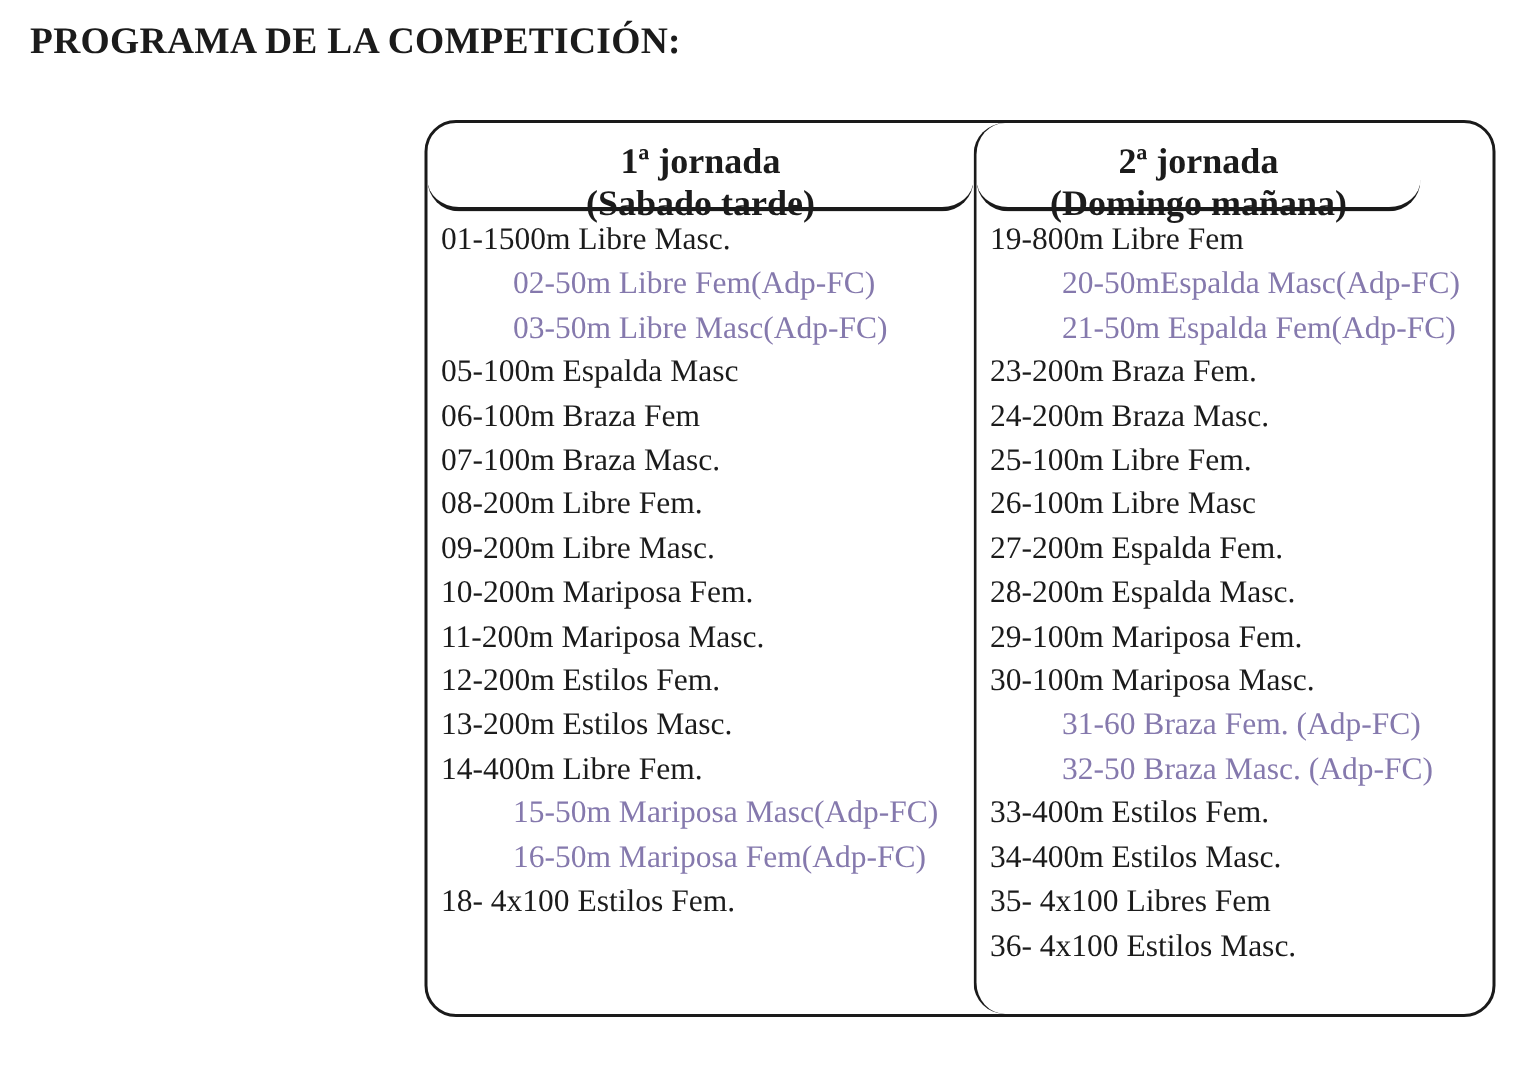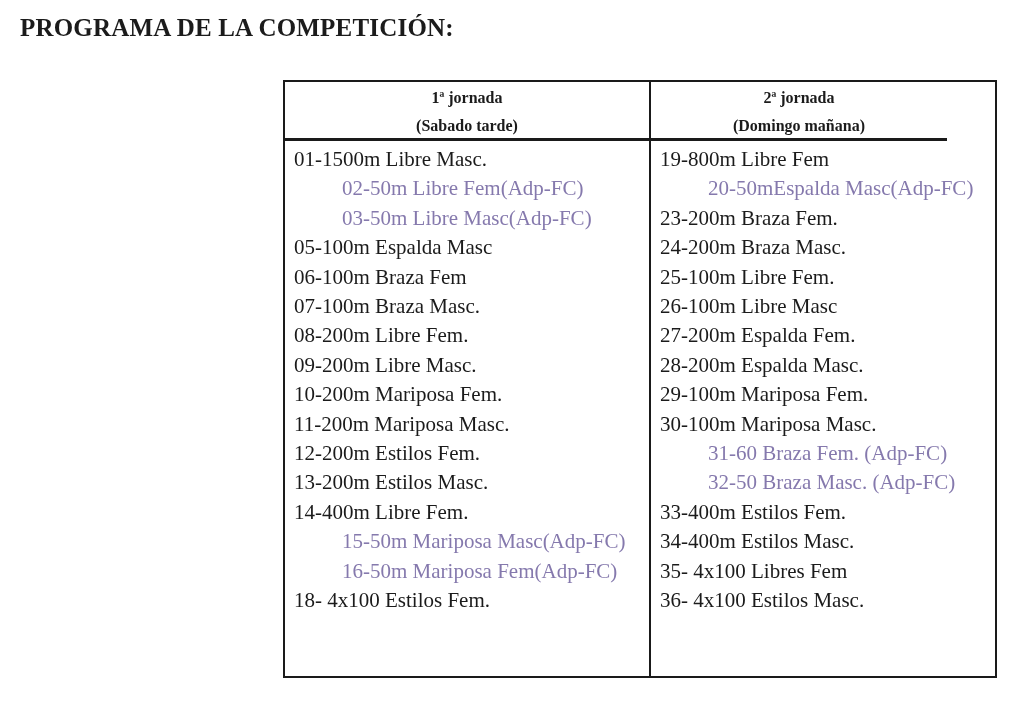--- a/index.html
+++ b/index.html
@@ -1,21 +1,21 @@
 <!DOCTYPE html>
 <html style="--text: #1b1b1b; --adp: #8579ad; --border: #1a1a1a; --bg: #ffffff;"><head>
 <meta charset="utf-8">
 <style>
   :root {
     --text: #1b1b1b;
     --adp: #8579ad;
     --border: #1a1a1a;
     --bg: #ffffff;
   }
-  * { margin: 0; padding: 0; box-sizing: border-box; }
+  * { margin: 0; padding: 0; box-sizing: border-box; border-radius: 21px; }
   html, body {
     width: 1024px; height: 719px;
     background: var(--bg);
     overflow: hidden;
     font-family: "Liberation Serif", "DejaVu Serif", serif;
     color: var(--text);
   }
   .page { position: relative; width: 1024px; height: 719px; }
   .doc-title {
     position: absolute;
@@ -32,23 +32,23 @@
     display: flex;
   }
   .col { display: flex; flex-direction: column; }
   .col-day1 { width: 364px; }
   .col-day2 { width: 298px; border-left: 2px solid var(--border); }
   .col-header {
     height: 59px;
     border-bottom: 3px solid var(--border);
     text-align: center;
     font-weight: bold;
-    font-size: 16px;
+    font-size: 24px;
     line-height: 28px;
-    padding-top: 2px;
+    padding-top: 12px;
   }
   .col-body {
     flex: 1;
     padding: 4px 0 0 9px;
   }
   .event-row {
     font-size: 21px;
     line-height: 29.4px;
     white-space: nowrap;
     color: var(--text);
@@ -88,20 +88,21 @@
     </div>
 
     <div class="col col-day2">
       <div class="col-header">
         <div>2ª jornada</div>
         <div>(Domingo mañana)</div>
       </div>
       <div class="col-body">
           <div class="event-row">19-800m Libre Fem</div>
           <div class="event-row adapted">20-50mEspalda Masc(Adp-FC)</div>
+          <div class="event-row adapted">21-50m Espalda Fem(Adp-FC)</div>
           <div class="event-row">23-200m Braza Fem.</div>
           <div class="event-row">24-200m Braza Masc.</div>
           <div class="event-row">25-100m Libre Fem.</div>
           <div class="event-row">26-100m Libre Masc</div>
           <div class="event-row">27-200m Espalda Fem.</div>
           <div class="event-row">28-200m Espalda Masc.</div>
           <div class="event-row">29-100m Mariposa Fem.</div>
           <div class="event-row">30-100m Mariposa Masc.</div>
           <div class="event-row adapted">31-60 Braza Fem. (Adp-FC)</div>
           <div class="event-row adapted">32-50 Braza Masc. (Adp-FC)</div>

